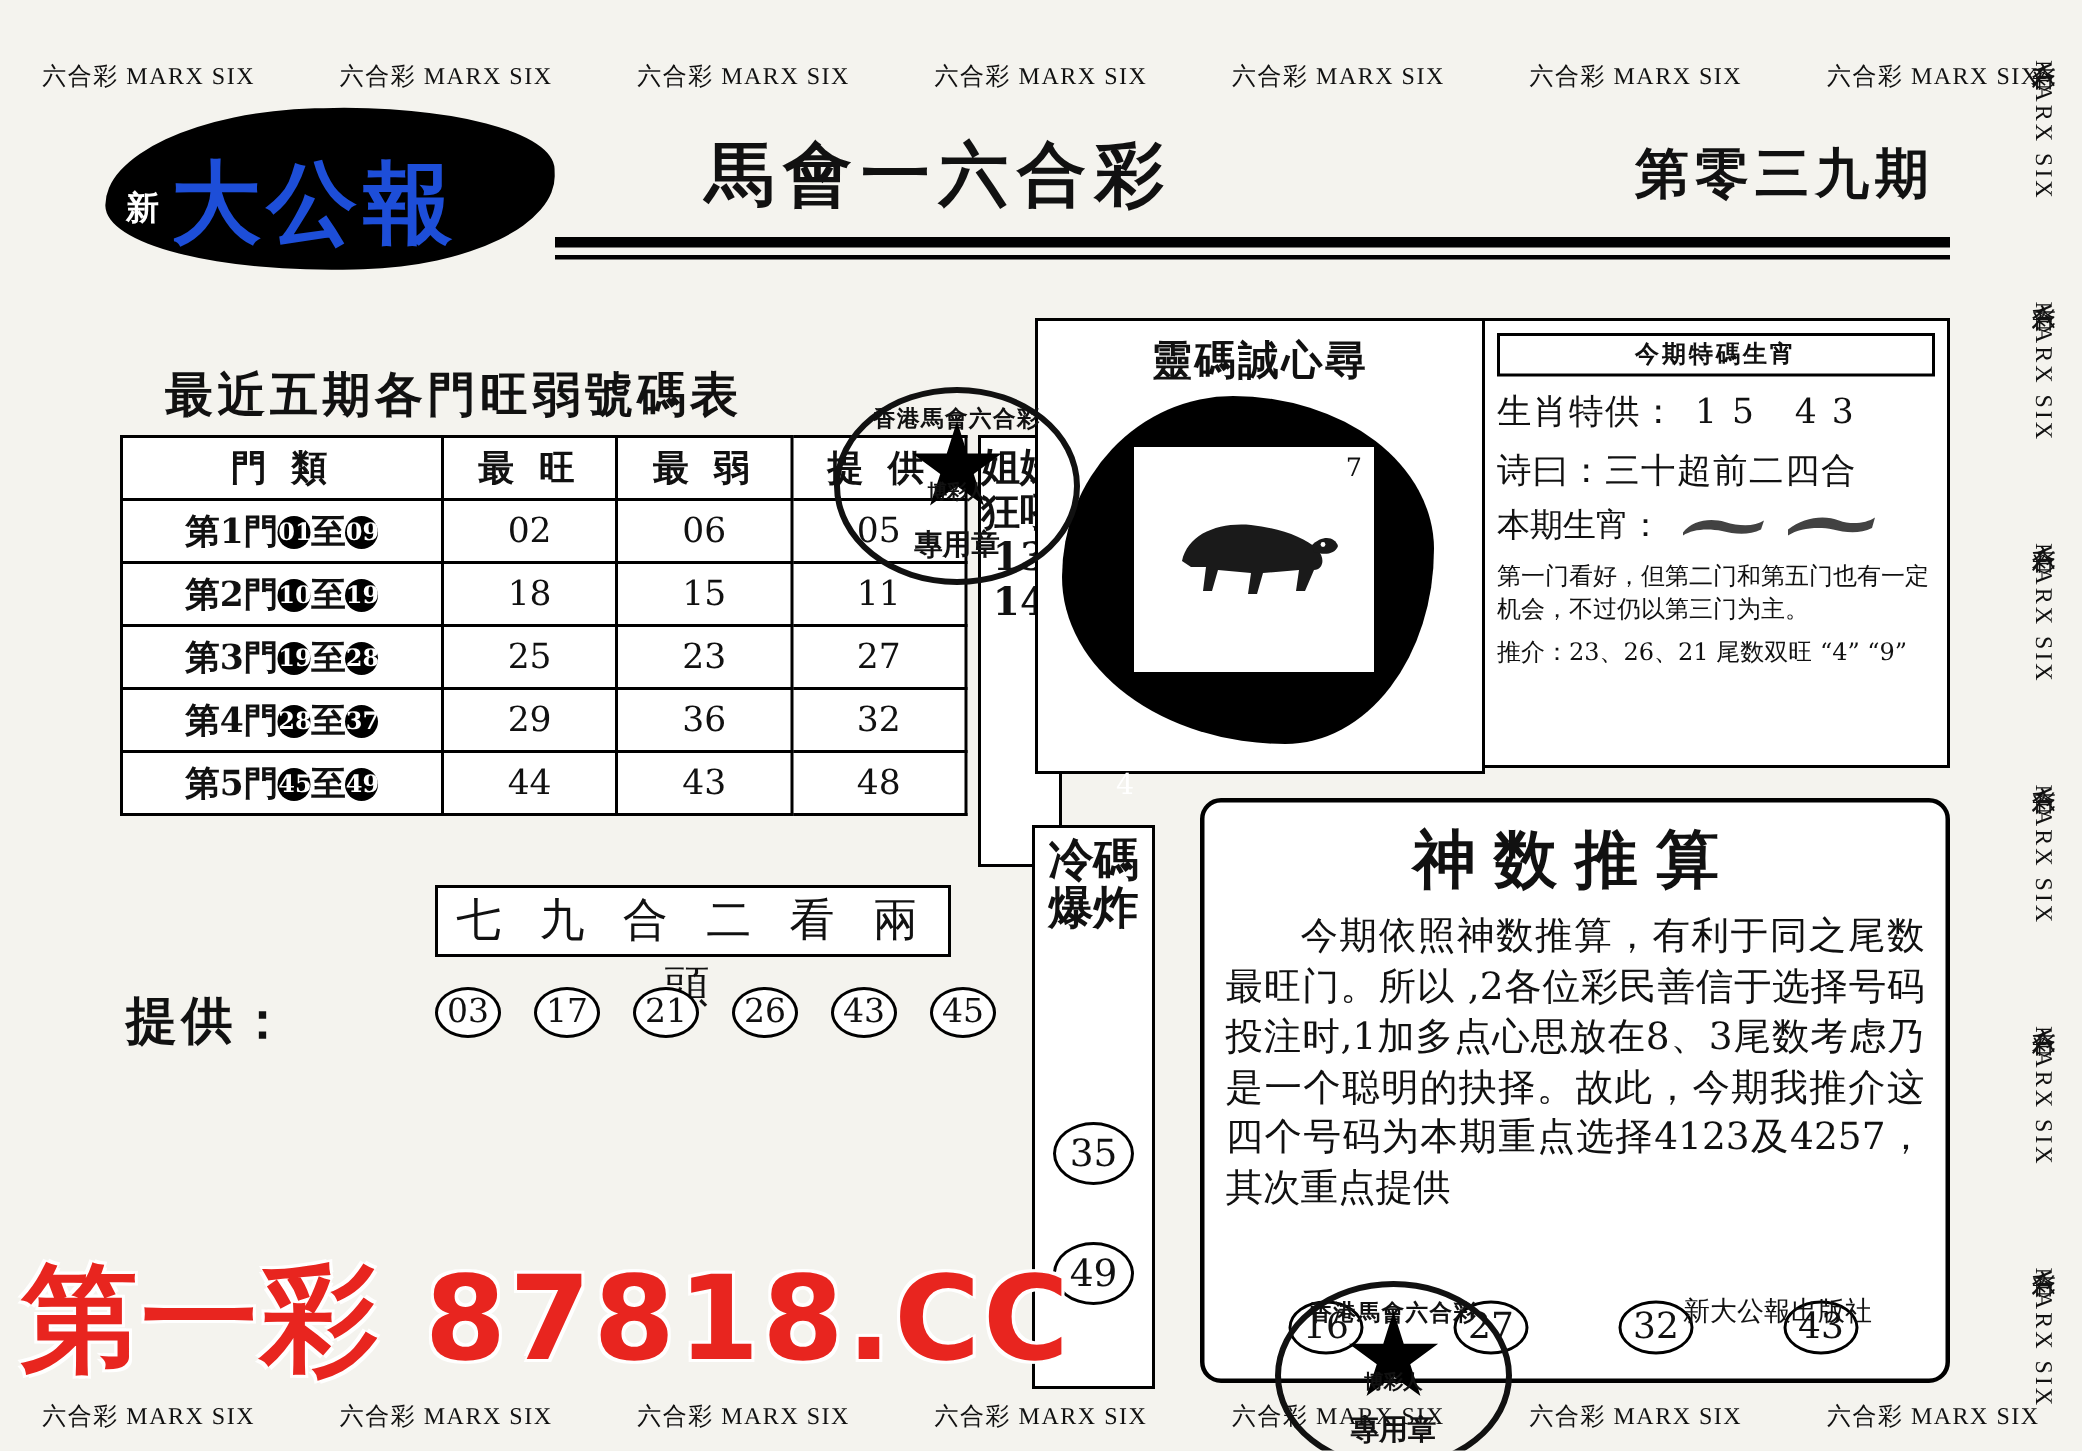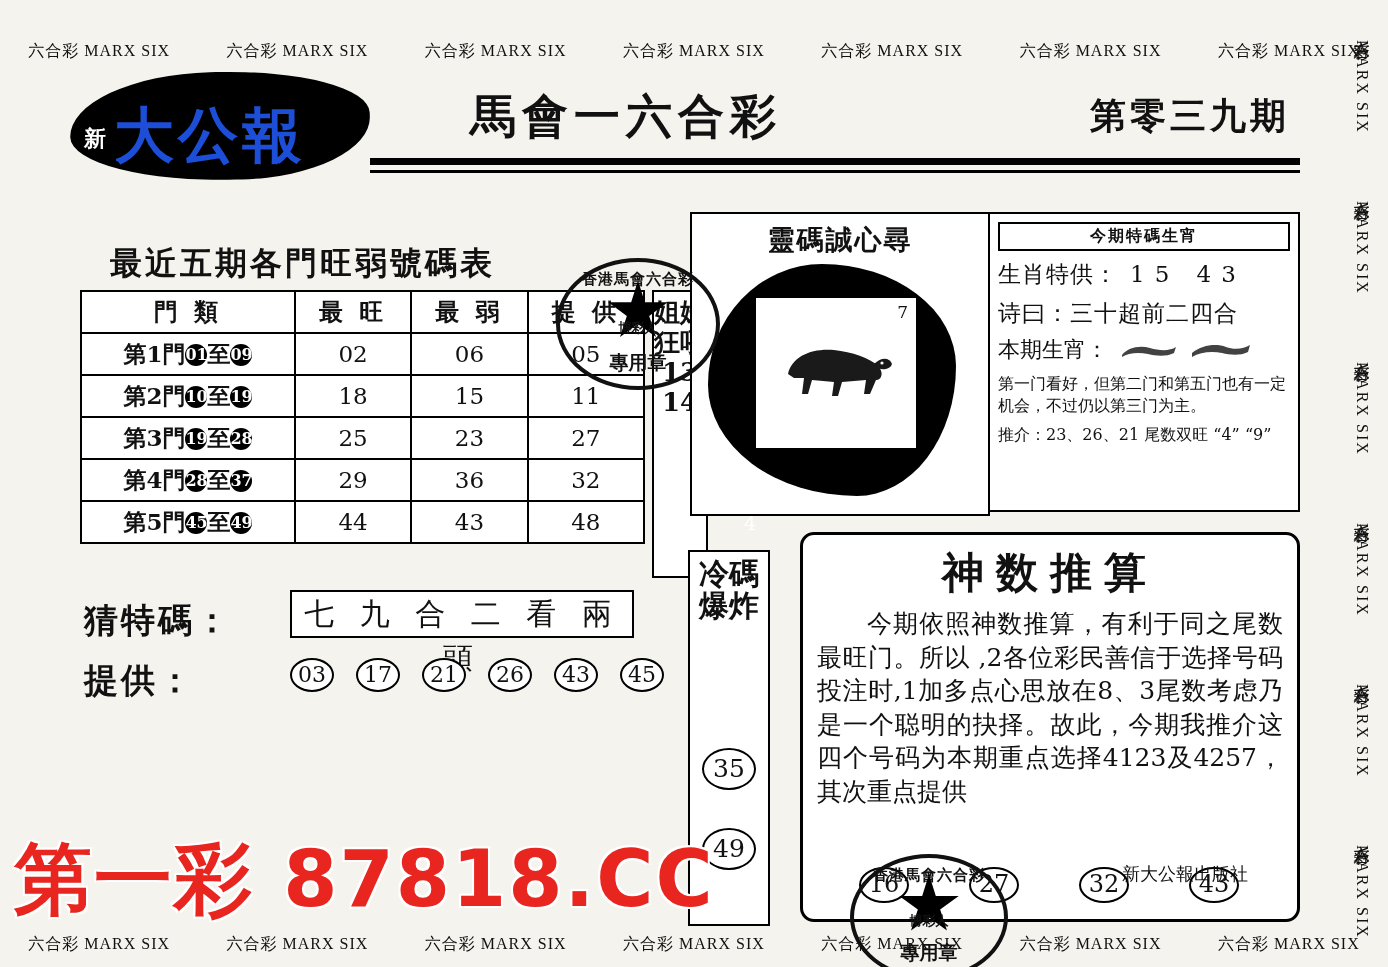--- a/index.html
+++ b/index.html
@@ -293,21 +293,20 @@
         <td class="mclass"><span>第5門</span><span class="numcirc">45</span>至<span class="numcirc">49</span></td>
         <td>44</td>
         <td>43</td>
         <td>48</td>
       </tr>
     </tbody>
       </table>
 
     <div class="sidebox">姐妹狂吼 13 14</div>
 
-    <div class="guess-row">猜特碼：</div>
     <div class="guess-box">七 九 合 二 看 兩 頭</div>
 
     <div class="prov-row">提供：</div>
     <div class="prov-nums">
       <div class="oc">03</div>
       <div class="oc">17</div>
       <div class="oc">21</div>
       <div class="oc">26</div>
       <div class="oc">43</div>
       <div class="oc">45</div>

